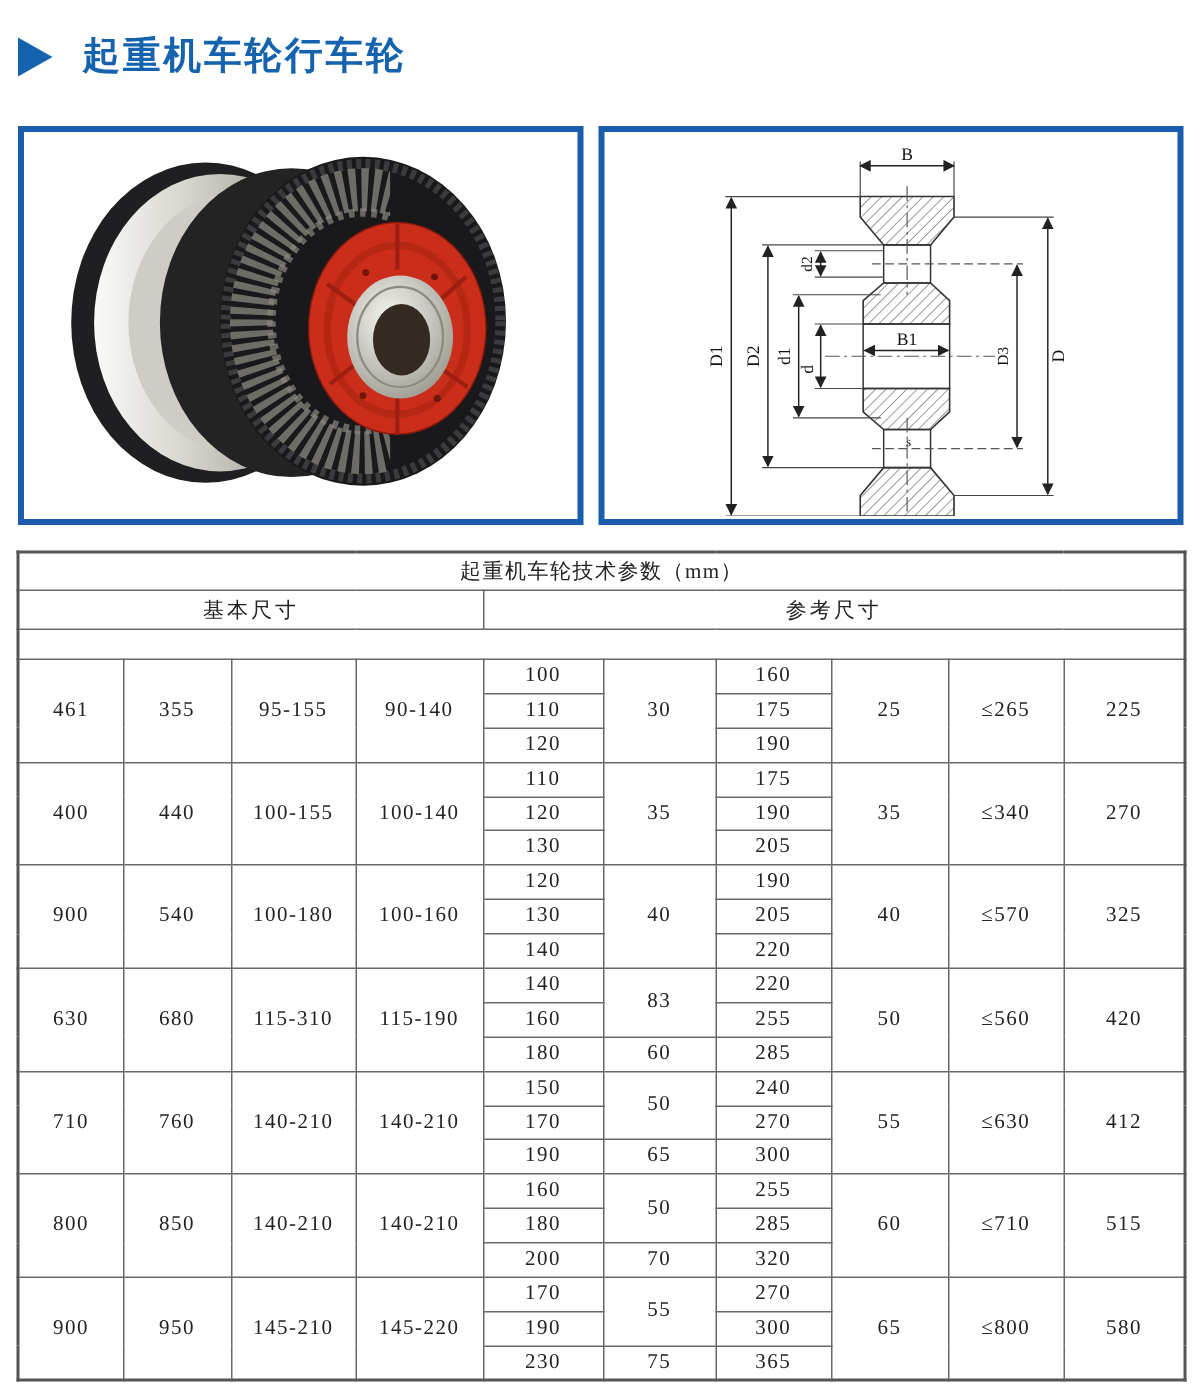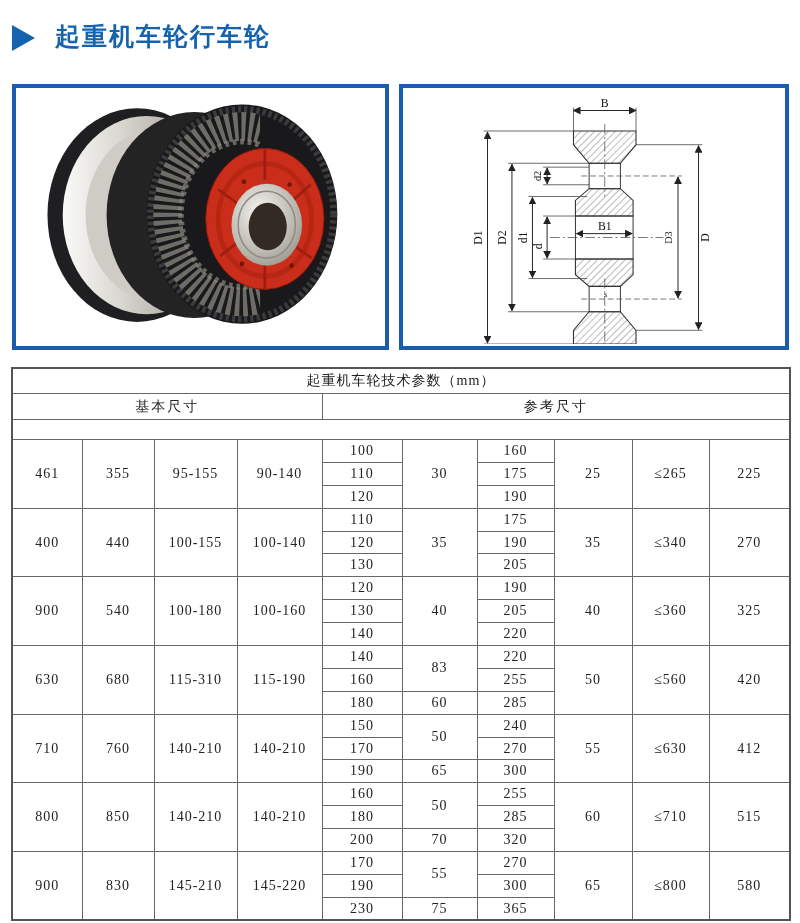--- a/index.html
+++ b/index.html
@@ -236,21 +236,21 @@
       </tr>
       <tr>
         <td rowspan="3">900</td>
         <td rowspan="3">540</td>
         <td rowspan="3">100-180</td>
         <td rowspan="3">100-160</td>
         <td>120</td>
         <td rowspan="3">40</td>
         <td>190</td>
         <td rowspan="3">40</td>
-        <td rowspan="3">≤360</td>
+        <td rowspan="3">≤570</td>
         <td rowspan="3">325</td>
       </tr>
       <tr>
         <td>130</td>
         <td>205</td>
       </tr>
       <tr>
         <td>140</td>
         <td>220</td>
       </tr>
@@ -312,21 +312,21 @@
         <td>180</td>
         <td>285</td>
       </tr>
       <tr>
         <td>200</td>
         <td>70</td>
         <td>320</td>
       </tr>
       <tr>
         <td rowspan="3">900</td>
-        <td rowspan="3">830</td>
+        <td rowspan="3">950</td>
         <td rowspan="3">145-210</td>
         <td rowspan="3">145-220</td>
         <td>170</td>
         <td rowspan="2">55</td>
         <td>270</td>
         <td rowspan="3">65</td>
         <td rowspan="3">≤800</td>
         <td rowspan="3">580</td>
       </tr>
       <tr>

